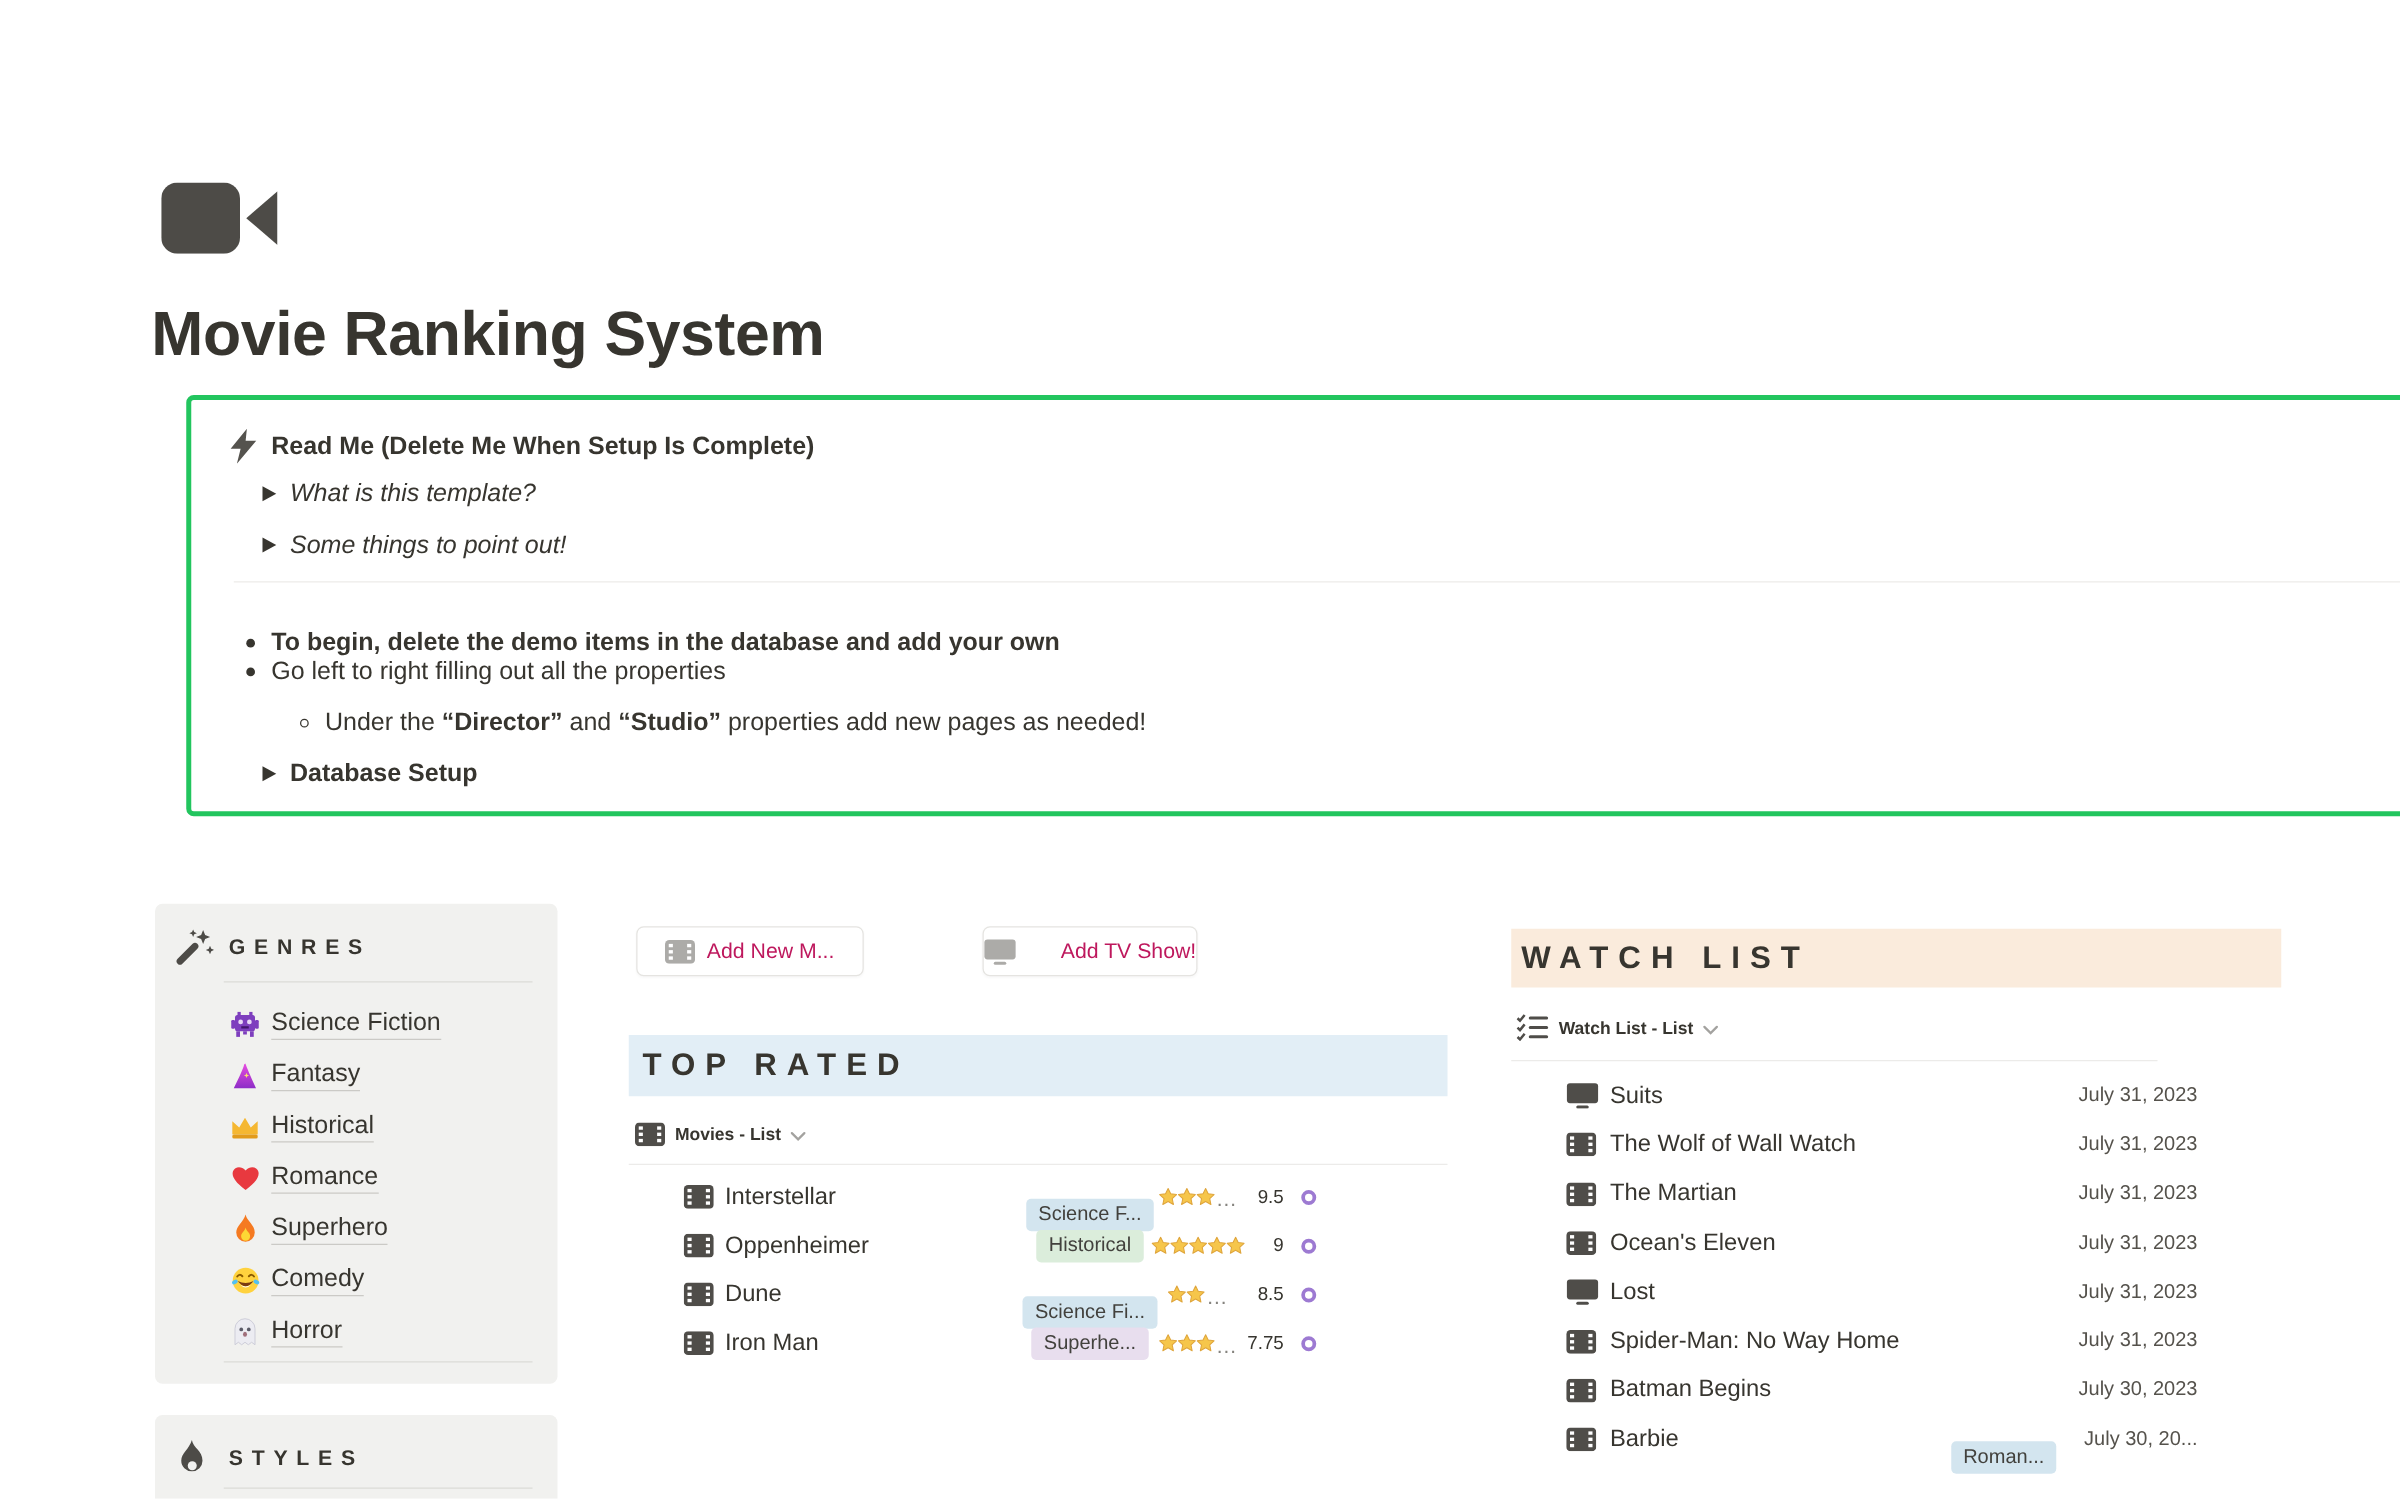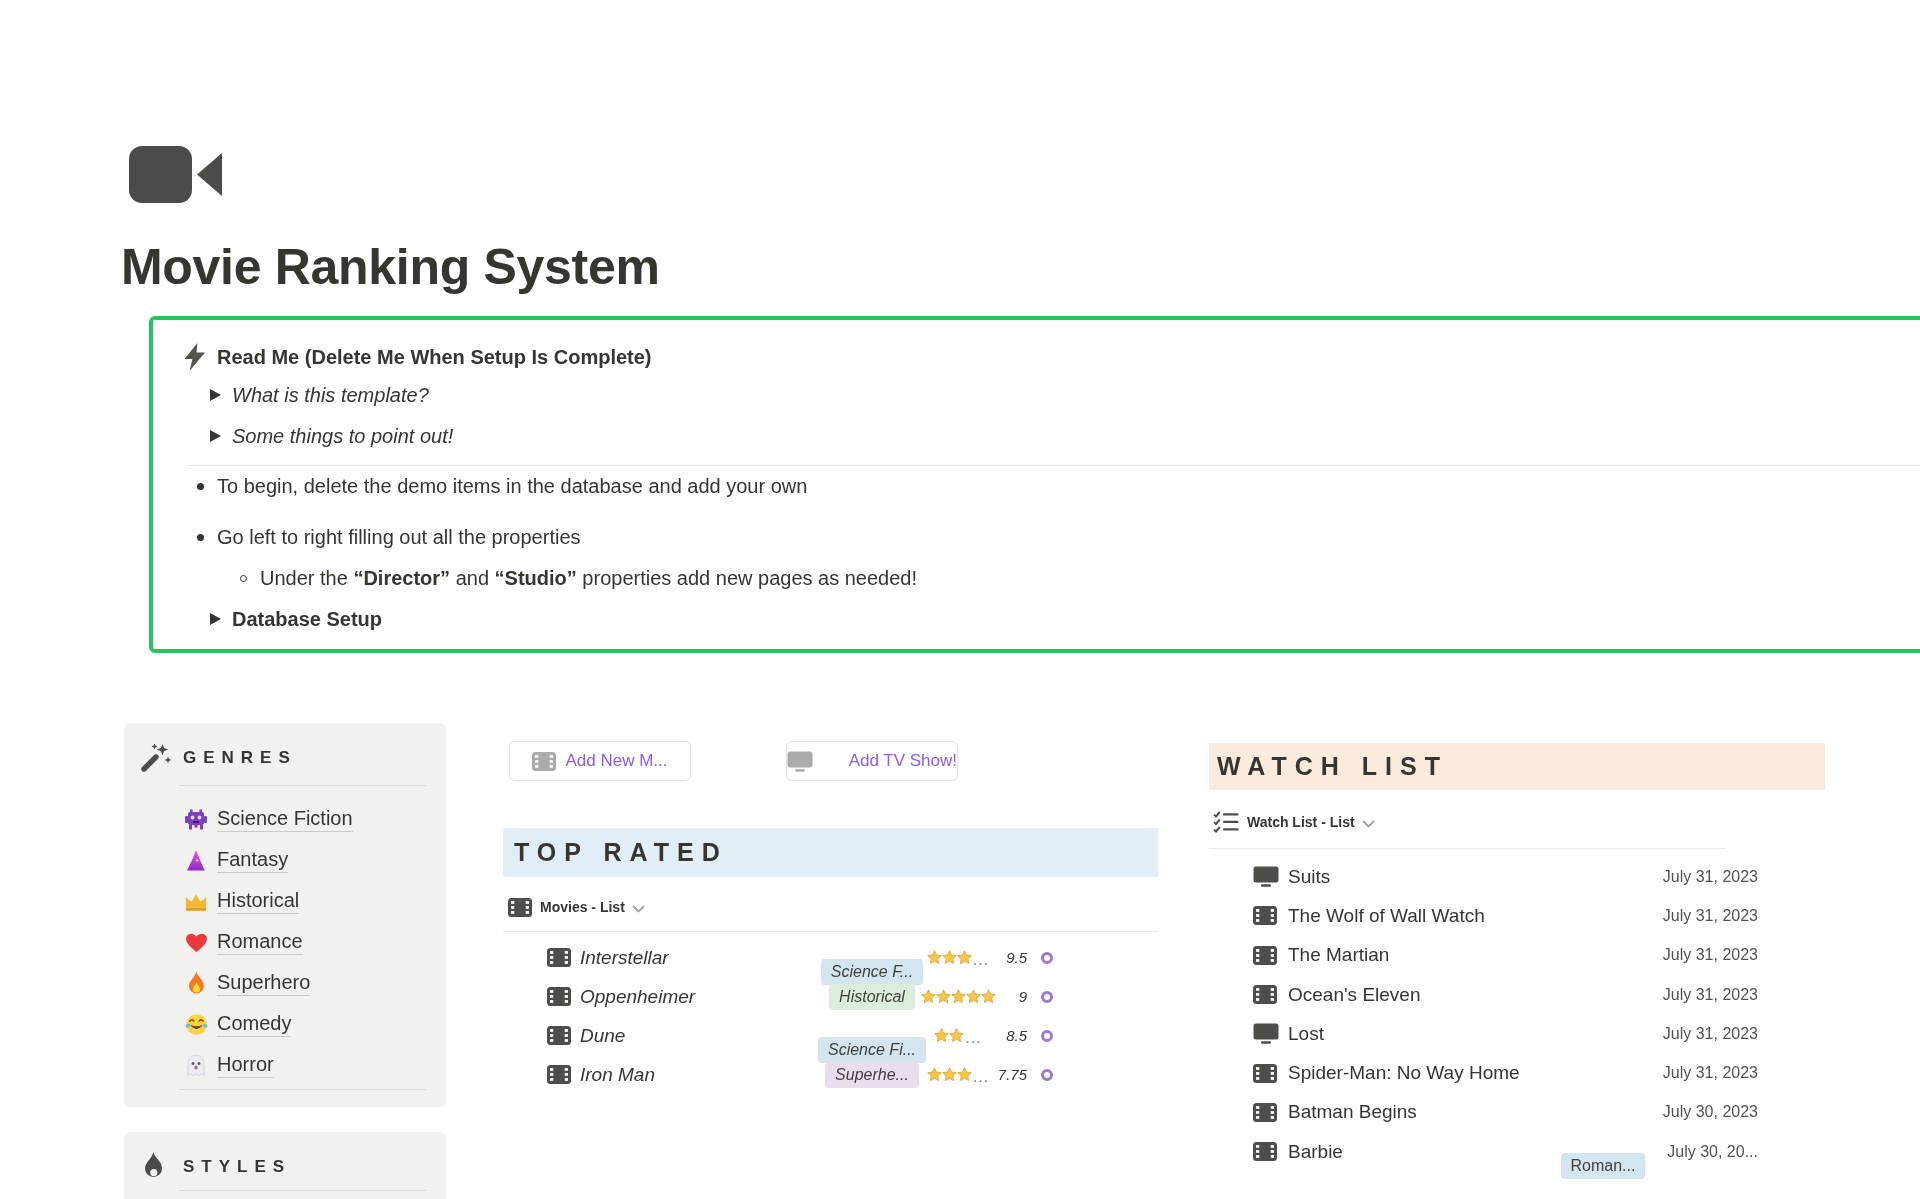--- a/index.html
+++ b/index.html
@@ -17,21 +17,21 @@
   .co-icon  { position:absolute; left:30px; top:23px; }
   .co-title { position:absolute; left:64px; top:26px; font-size:20px; font-weight:700; }
   .co-row { position:absolute; display:flex; align-items:center; height:30px; font-size:20px; color:#37352F; }
   #co-toggle-0 { left:50px; top:60px; }
   #co-toggle-1 { left:50px; top:101px; }
   #co-db       { left:50px; top:284px; font-weight:700; }
   .toggle-marker { width:24px; display:flex; justify-content:center; margin-right:5px; }
   .tri { width:0; height:0; border-left:11px solid #37352F; border-top:6.5px solid transparent; border-bottom:6.5px solid transparent; }
   .co-italic { font-style:italic; }
   .co-div { position:absolute; left:34px; right:28px; top:145px; height:1px; background:#EDECE9; }
-  #co-bullet-0 { left:44px; top:151px; }
+  #co-bullet-0 { left:44px; top:179px;font-weight:bold; }
   #co-bullet-1 { left:44px; top:202px; }
   .bullet-dot { width:7px; height:7px; border-radius:50%; background:#37352F; margin-right:13px; flex:none; }
   #co-sub { left:87px; top:243px; }
   .sub-dot { width:7px; height:7px; border-radius:50%; border:1.5px solid #37352F; margin-right:13px; flex:none; }
   .seg-bold { font-weight:700; }
 
   
   .side-box { position:absolute; left:124px; width:322px; background:#F1F1EF; border-radius:6px; }
   #genres-box { top:723px; height:384px; }
   #styles-box { top:1132px; height:130px; }
@@ -42,21 +42,21 @@
   #genres-div-top { top:62px; }
   #genres-div-bottom { top:366px; }
   #styles-div { top:58px; }
   #genre-list { position:absolute; left:60px; top:76px; right:14px; }
   .genre-item { height:41px; display:flex; align-items:center; cursor:pointer; }
   .genre-emoji { width:24px; height:24px; margin-right:9px; display:flex; align-items:center; justify-content:center; flex:none; }
   .genre-label { font-size:20px; color:#37352F; border-bottom:1.5px solid #CBCAC6; padding-bottom:1px; white-space:nowrap; }
 
   
   .btn { position:absolute; top:741px; height:40px; background:#fff; border:1px solid #E5E4E1; border-radius:6px;
-         display:flex; align-items:center; justify-content:center; gap:9px; font-size:17px; color:#8b5cf6;
+         display:flex; align-items:center; justify-content:center; gap:9px; font-size:17px; color:#be185d;
          box-shadow:0 1px 2px rgba(15,15,15,0.03); cursor:pointer; }
   #btn-add-movie { left:509px; width:182px; }
   #btn-add-tv   { left:786px; width:172px;justify-content:space-between; }
   .btn .b-icon { display:flex; }
 
   
   .banner { position:absolute; display:flex; align-items:center; font-size:25px; font-weight:800; letter-spacing:8px; color:#37352F; }
   #banner-top-rated { left:503px; top:828px; width:655px; height:49px; background:#E2EEF6; padding-left:11px; }
   #banner-watch     { left:1209px; top:743px; width:616px; height:47px; background:#FAEBDC; padding-left:8px; }
 
@@ -65,21 +65,21 @@
   #movies-view { left:508px; top:893px; }
   #watch-view  { left:1213px; top:808px; }
   .view-row .v-icon { display:flex; margin-right:8px; }
   .view-row .v-chevron { display:flex; margin-left:7px; margin-top:3px; }
 
   .hdiv { position:absolute; height:1px; background:#ECEBE9; }
   #movies-hdiv { left:503px; top:931px; width:655px; }
   #watch-hdiv  { left:1209px; top:848px; width:517px; }
 
   
-  #movie-rows { position:absolute; left:507px; top:938px; width:651px;font-style:italic; }
+  #movie-rows { position:absolute; left:507px; top:938px; width:651px; }
   .movie-row { position:relative; height:39px; display:flex; align-items:center; cursor:pointer; }
   .mr-icon { margin-left:40px; width:24px; margin-right:9px; display:flex; flex:none; }
   .mr-title { font-size:19px; font-weight:500; color:#37352F; white-space:nowrap; }
   .mr-tag { position:absolute; left:300px; width:130px; display:flex; justify-content:center; }
   .tag { font-size:16px; color:#42413D; padding:3px 10px; border-radius:4px; line-height:1.25; white-space:nowrap; }
   .tag-blue   { background:#D3E5EF;margin-top:28px; }
   .tag-green  { background:#DBEDDB; }
   .tag-purple { background:#E8DEEE; }
   .mr-stars { position:absolute; left:411px; width:80px; display:flex; align-items:center; justify-content:center; }
   .star-el { display:flex; }

